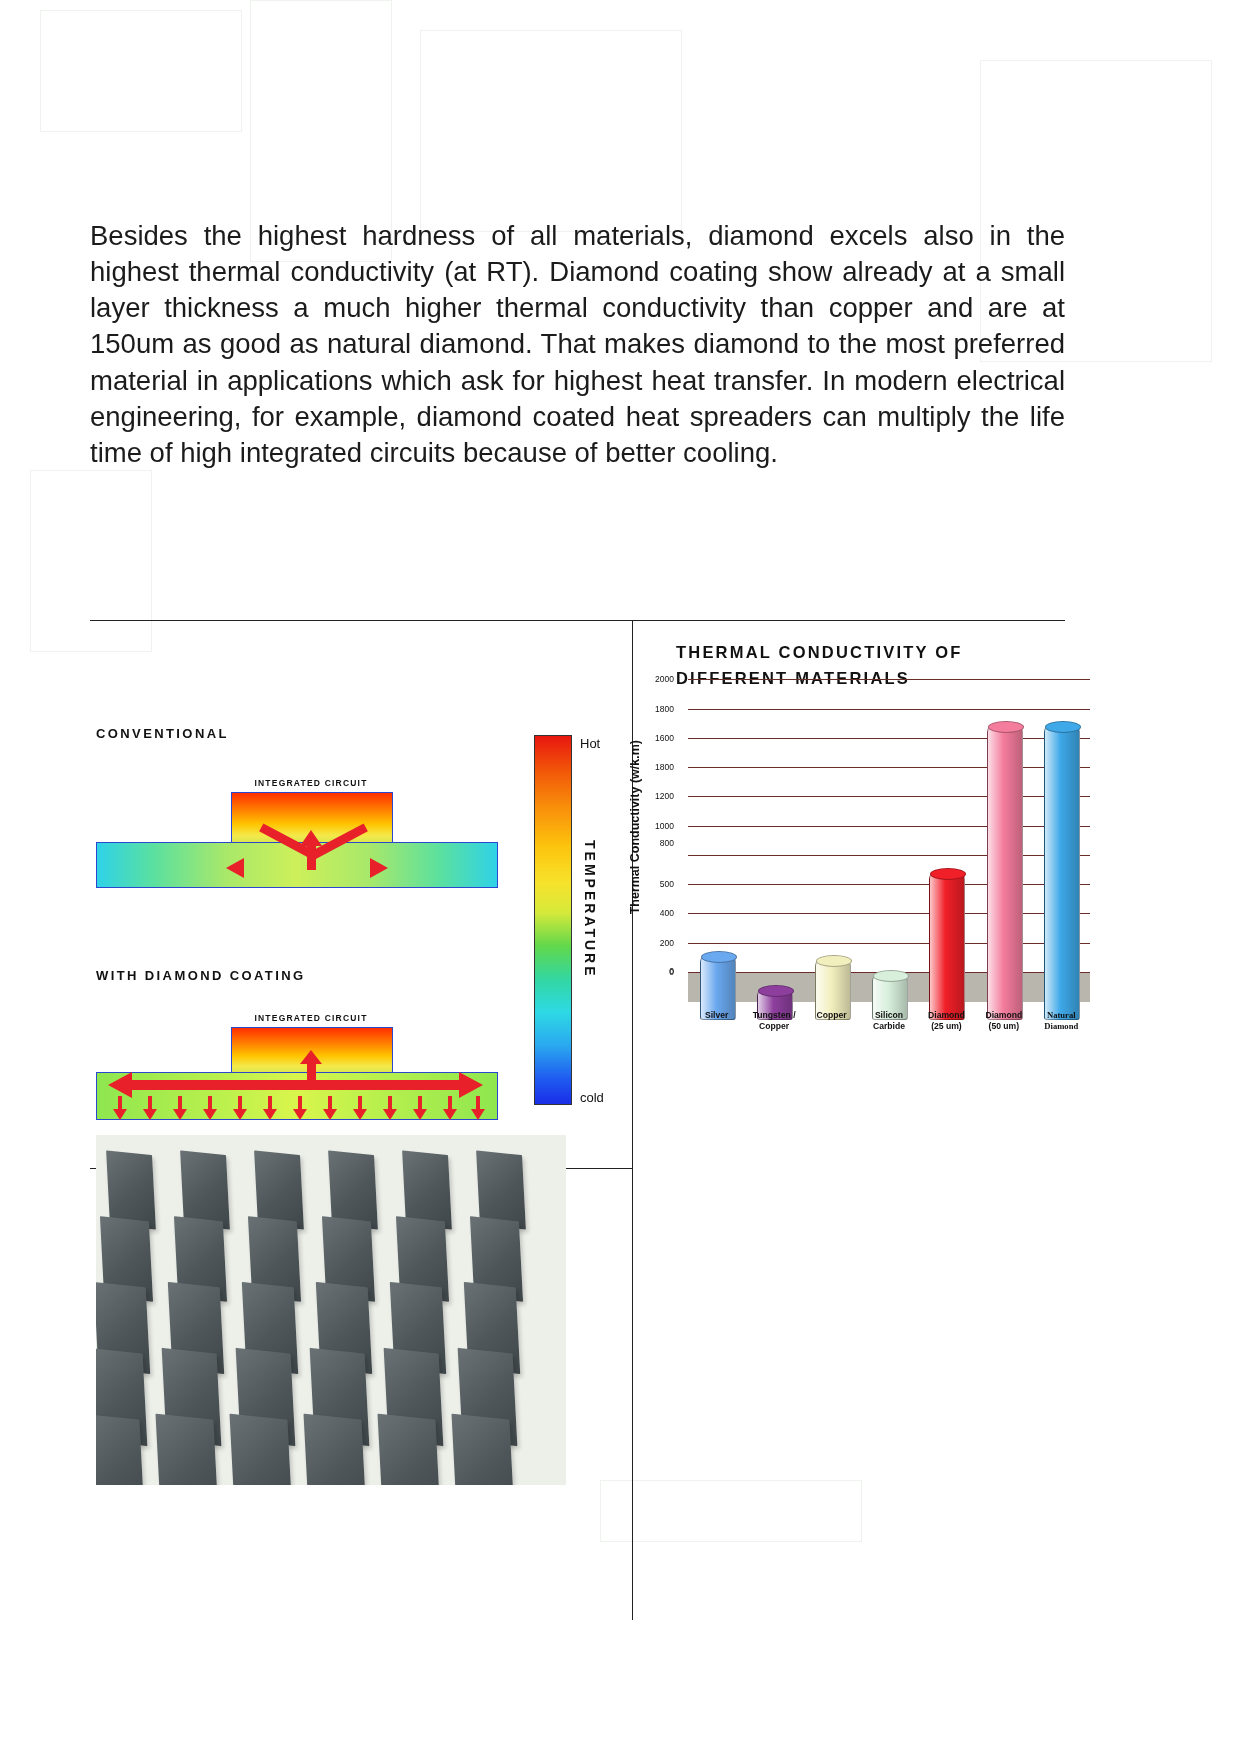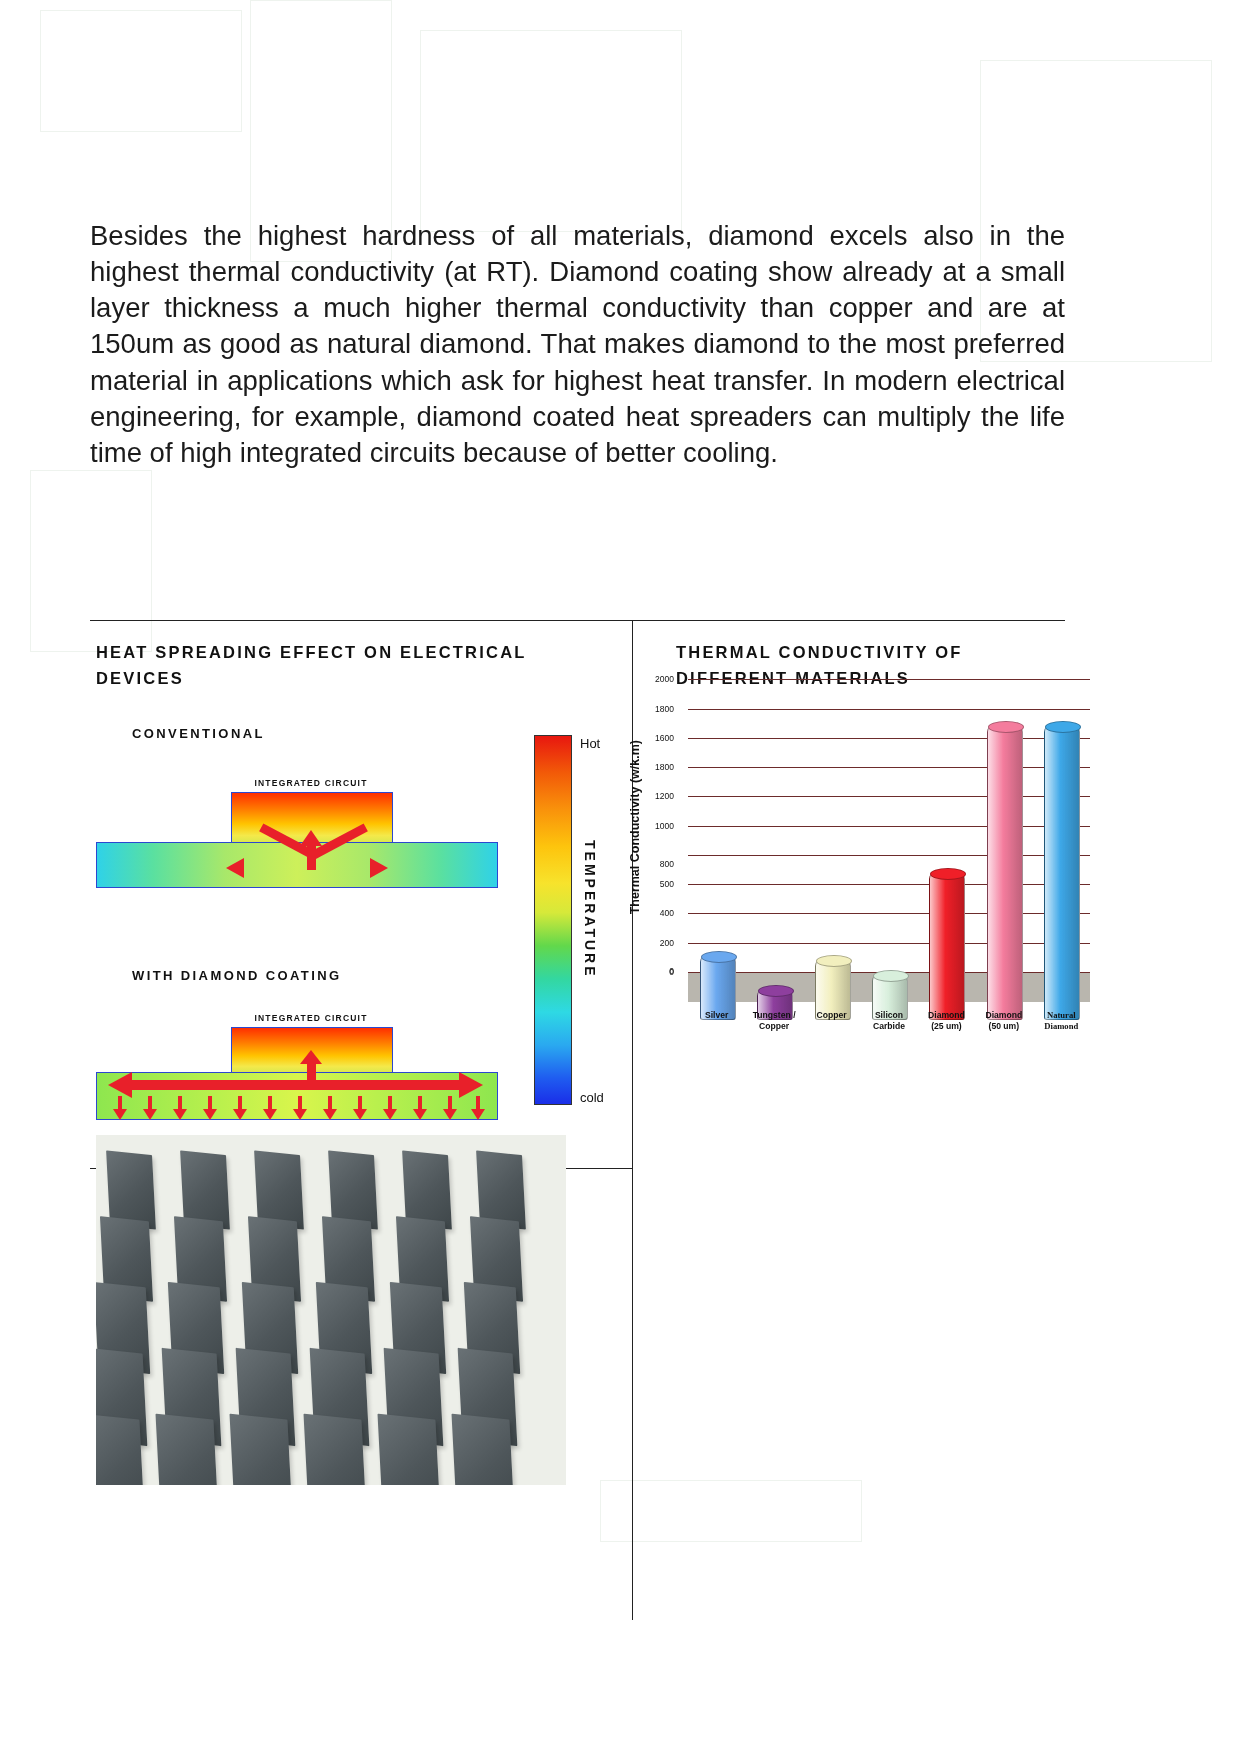--- a/index.html
+++ b/index.html
@@ -35,21 +35,21 @@
 
   .sec-head{
     position:absolute;
     font-size:16.5px;font-weight:bold;letter-spacing:2.2px;
     color:#111;text-transform:uppercase;
     line-height:1.55;
   }
   .sub-head{
     position:absolute;
     font-size:13px;font-weight:bold;letter-spacing:2.4px;
-    color:#111;text-transform:uppercase;margin-left:36px;
+    color:#111;text-transform:uppercase;
   }
 
   
   .diagram{position:absolute;}
   .board{
     position:absolute;border:1px solid #2b47d0;
     background:linear-gradient(90deg,#2fd2e8 0%,#5ae0a0 14%,#a8e86a 32%,#cdf05a 50%,#a8e86a 68%,#5ae0a0 86%,#2fd2e8 100%);
   }
   .board2{
     position:absolute;border:1px solid #2b47d0;
@@ -123,21 +123,20 @@
     <div style="left:600px;top:1480px;width:260px;height:60px;"></div>
   </div>
 
 
   <p class="intro">Besides the highest hardness of all materials, diamond excels also in the highest thermal conductivity (at RT). Diamond coating show already at a small layer thickness a much higher thermal conductivity than copper and are at 150um as good as natural diamond. That makes diamond to the most preferred material in applications which ask for highest heat transfer. In modern electrical engineering, for example, diamond coated heat spreaders can multiply the life time of high integrated  circuits because of better cooling.</p>
 
   <div class="hline" style="left:90px;top:620px;width:975px;"></div>
   <div class="vline" style="left:632px;top:620px;height:1000px;"></div>
   <div class="hline" style="left:90px;top:1168px;width:542px;"></div>
 
-  <div class="sec-head" style="left:96px;top:640px;width:500px;">Heat spreading effect on electrical devices</div>
 
   <div class="sub-head" style="left:96px;top:726px;">Conventional</div>
 
   <div class="diagram" style="left:96px;top:760px;width:400px;height:130px;">
     <div class="chip-label" style="left:135px;top:18px;width:160px;">Integrated circuit</div>
     <div class="chip" style="left:135px;top:32px;width:160px;height:50px;"></div>
     <div class="board" style="left:0px;top:82px;width:400px;height:44px;"></div>
 
     <div class="arrow-red" style="left:158px;top:92px;width:62px;height:9px;transform:rotate(28deg);transform-origin:right center;"></div>
     <div class="tri" style="left:130px;top:98px;border-top:10px solid transparent;border-bottom:10px solid transparent;border-right:18px solid #e8202a;"></div>
@@ -212,21 +211,21 @@
         <div class="grid-line" style="top: 117.091px; width: 402px;"></div>
         <div class="grid-line" style="top: 87.8182px; width: 402px;"></div>
         <div class="grid-line" style="top: 58.5455px; width: 402px;"></div>
         <div class="grid-line" style="top: 29.2727px; width: 402px;"></div>
       </div>
     <div id="yticks">
         <div class="ytick" style="left: 10px; top: 317px;">0</div>
         <div class="ytick" style="left: 10px; top: 287.727px;">200</div>
         <div class="ytick" style="left: 10px; top: 258.455px;">400</div>
         <div class="ytick" style="left: 10px; top: 229.182px;">500</div>
-        <div class="ytick" style="left: 10px; top: 209px;">800</div>
+        <div class="ytick" style="left: 10px; top: 188px;">800</div>
         <div class="ytick" style="left: 10px; top: 170.636px;">1000</div>
         <div class="ytick" style="left: 10px; top: 141.364px;">1200</div>
         <div class="ytick" style="left: 10px; top: 112.091px;">1800</div>
         <div class="ytick" style="left: 10px; top: 82.8182px;">1600</div>
         <div class="ytick" style="left: 10px; top: 53.5455px;">1800</div>
         <div class="ytick" style="left: 10px; top: 24.2727px;">2000</div>
         <div class="ytick" style="left: 10px; top: 316px;">0</div>
       </div>
     <div id="bars">
         <div class="bar" style="left: 69.7143px; bottom: 30px; width: 34px; height: 62.9364px; background: linear-gradient(90deg, rgba(255, 255, 255, 0.75), rgb(106, 168, 239) 45%, rgba(0, 0, 0, 0.22)) rgb(106, 168, 239); border: 1px solid rgba(0, 0, 0, 0.35);">

